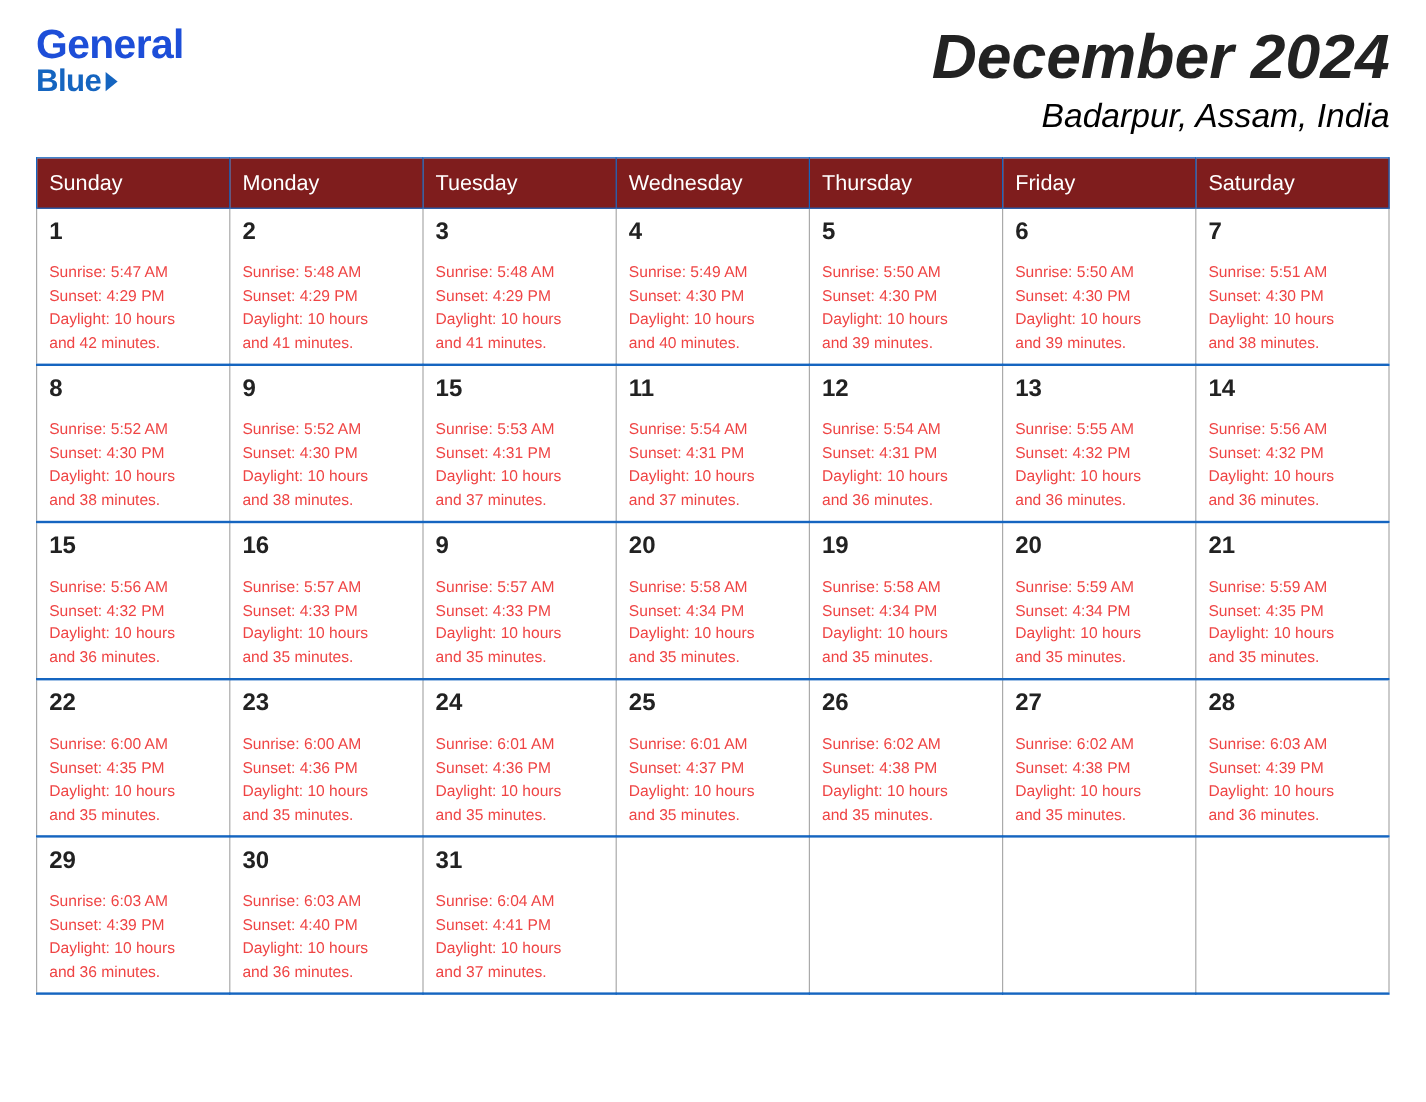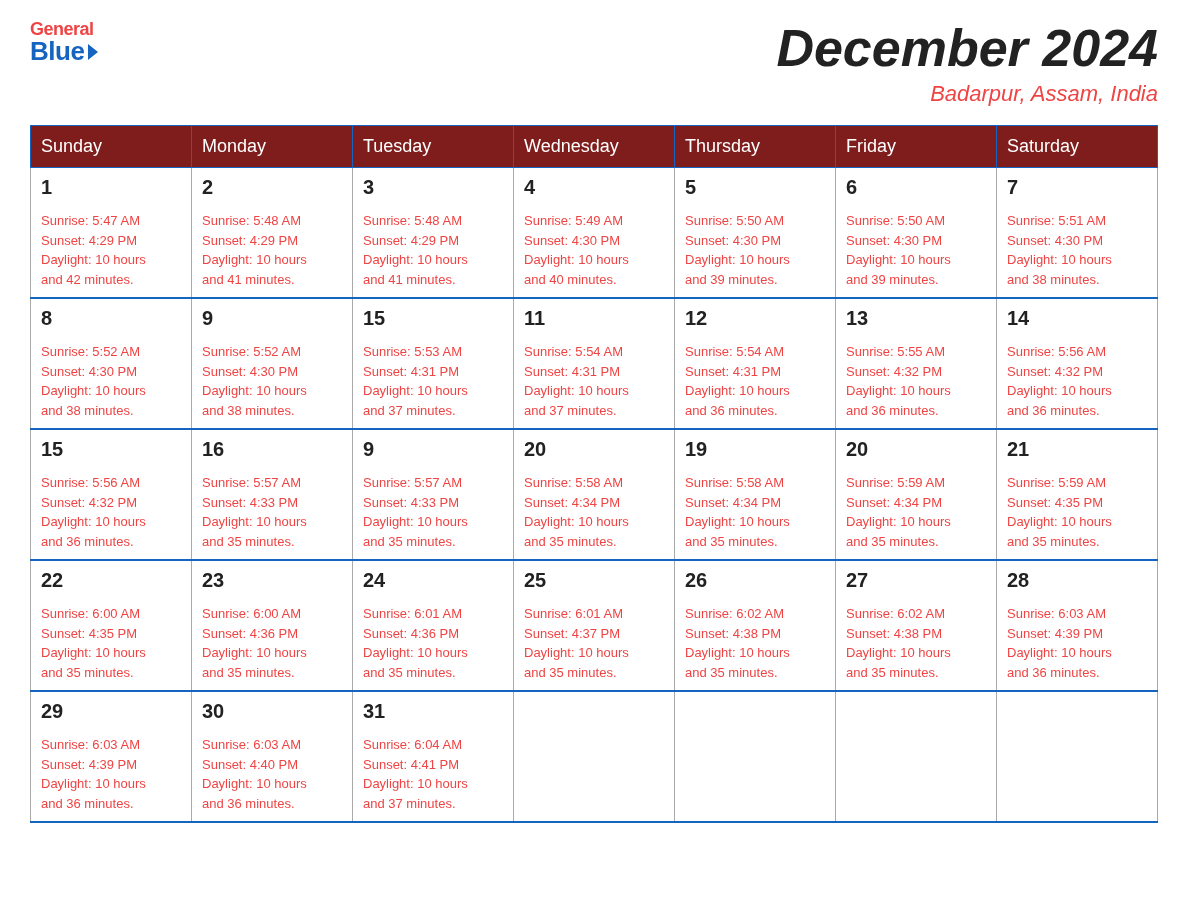--- a/index.html
+++ b/index.html
@@ -16,23 +16,23 @@
       justify-content: space-between;
       align-items: flex-start;
       margin-bottom: 18px;
     }
     .logo {
       display: flex;
       flex-direction: column;
       align-items: flex-start;
     }
     .logo-general {
-      font-size: 18px;
-      font-weight: bold;
-      color: #ef4444;
+      font-size: 34px;
+      font-weight: bold;
+      color: #1d4ed8;
       letter-spacing: -0.5px;
       line-height: 1;
     }
     .logo-blue {
       font-size: 26px;
       font-weight: bold;
       color: #1565c0;
       letter-spacing: -0.5px;
       line-height: 1;
       display: flex;
@@ -53,22 +53,22 @@
       text-align: right;
       font-style: italic;
     }
     .month-title {
       font-size: 52px;
       font-weight: bold;
       color: #222;
       line-height: 1.1;
     }
     .location {
-      font-size: 22px;
-      color: #ef4444;
+      font-size: 28px;
+      color: #000000;
       margin-top: 4px;
     }
     table {
       width: 100%;
       border-collapse: collapse;
     }
     thead th {
       background-color: #7f1d1d;
       color: #fff;
       font-size: 18px;

